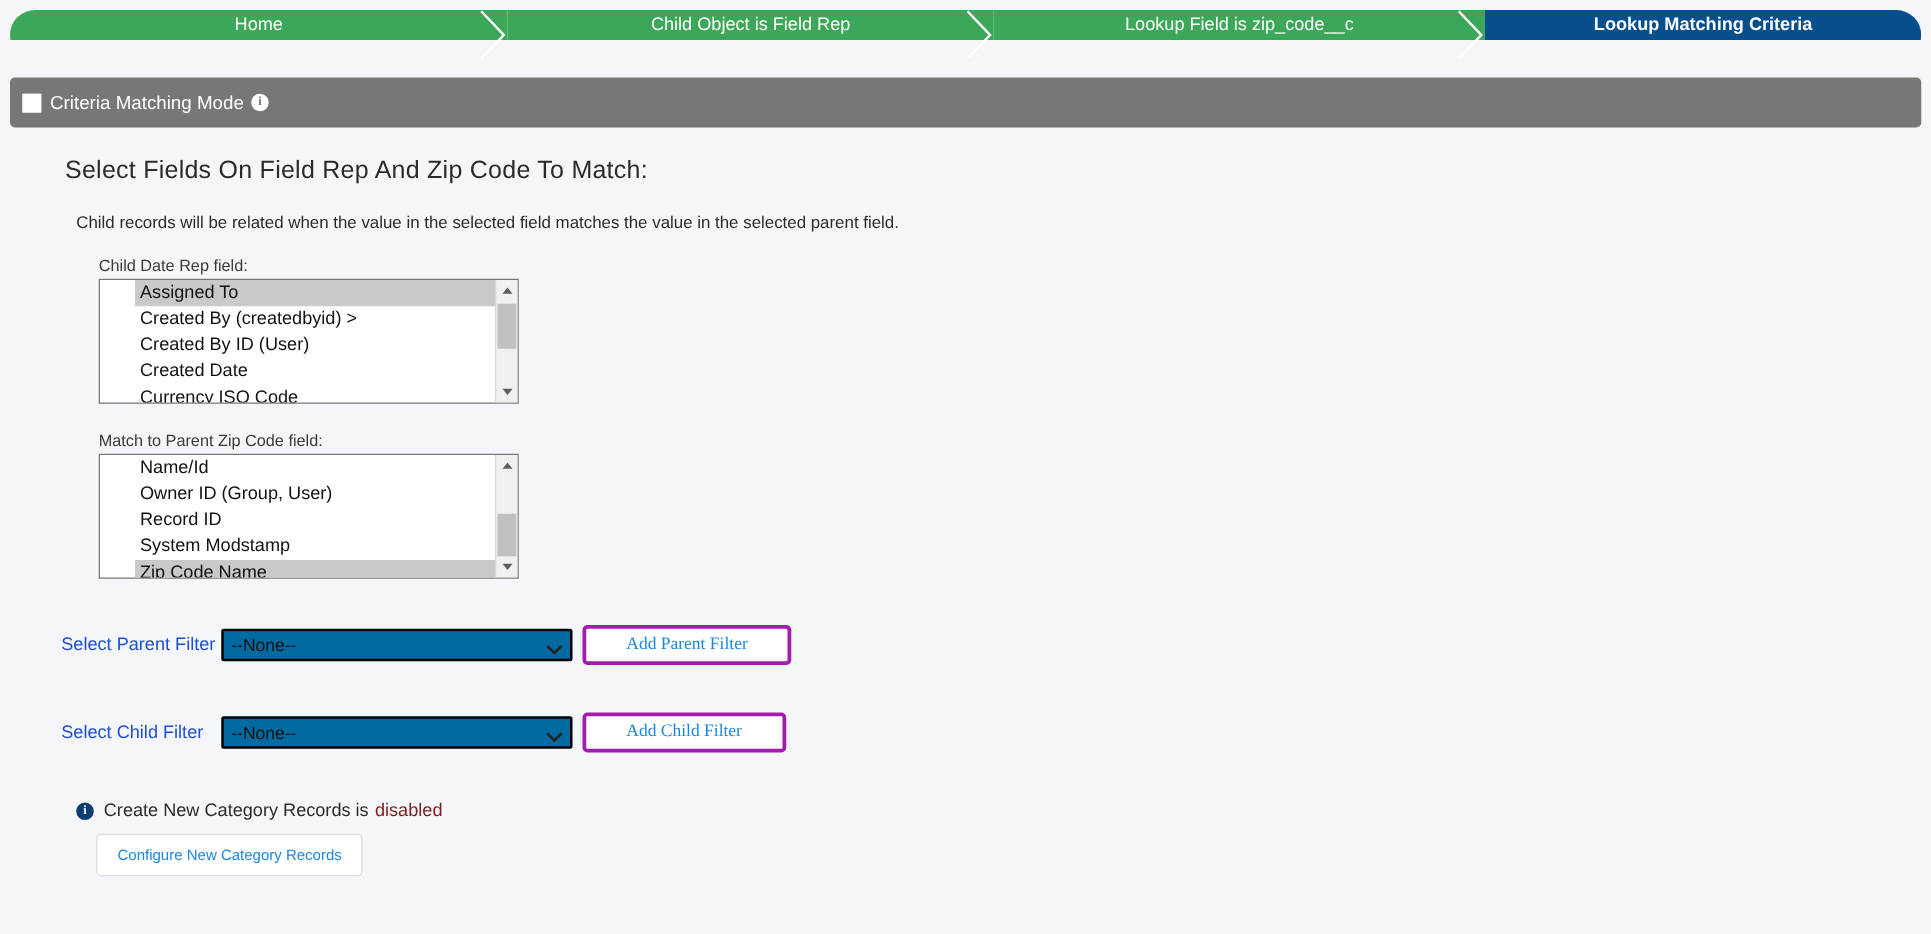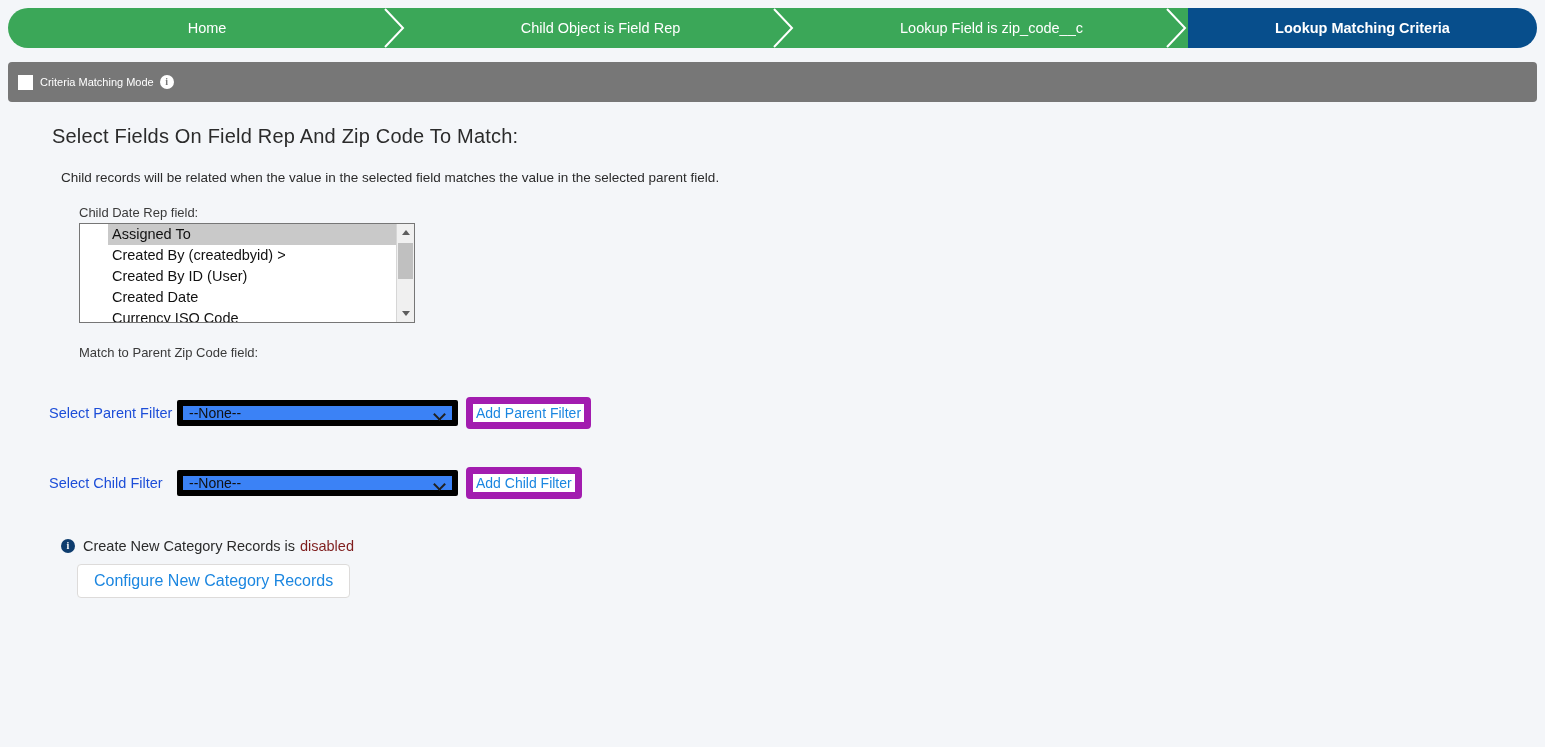--- a/index.html
+++ b/index.html
@@ -25,21 +25,21 @@
     height: 40px;
     display: flex;
     border-radius: 20px;
     overflow: hidden;
   }
   .crumb {
     position: relative;
     display: flex;
     align-items: center;
     justify-content: center;
-    height: 40px;
+    height: 24px;
     font-size: 14.5px;
     color: #ffffff;
     box-sizing: border-box;
   }
   .crumb.green { background: #3ba758; }
   .crumb.blue  { background: #074e8c; font-weight: bold; }
   .crumb.s0 { width: 398px; }
   .crumb.s1 { width: 389px; }
   .crumb.s2 { width: 393px; }
   .crumb.s3 { width: 349px; }
@@ -74,21 +74,21 @@
     width: 13px;
     height: 13px;
     background: #ffffff;
     border: 1px solid #ffffff;
     display: inline-block;
     margin-right: 7px;
     flex: 0 0 auto;
   }
   .mode-label {
     color: #ffffff;
-    font-size: 11px;
+    font-size: 15px;
     margin-right: 6px;
     white-space: nowrap;
   }
   .info-dot {
     width: 14px;
     height: 14px;
     border-radius: 50%;
     background: #ffffff;
     color: #777777;
     font-size: 10px;
@@ -208,22 +208,22 @@
   .filter-row .flabel {
     font-size: 14.5px;
     color: #1d4ed8;
     white-space: nowrap;
   }
   .filter-row.parent .flabel { width: 128px; }
   .filter-row.child  .flabel { width: 128px; }
   .select-box {
     width: 281px;
     height: 26px;
-    border: 6px solid #000000;
-    background: #3b82f6;
+    border: 2px solid #000000;
+    background: #0369a1;
     border-radius: 2px;
     display: flex;
     align-items: center;
     justify-content: space-between;
     padding: 0 7px 0 6px;
     box-sizing: border-box;
     font-size: 14px;
     color: #111;
   }
   .chev {
@@ -236,31 +236,31 @@
     position: absolute;
     left: 0; top: 0;
     width: 7px; height: 7px;
     border-right: 2px solid #222;
     border-bottom: 2px solid #222;
     transform: rotate(45deg);
   }
   .lbtn {
     height: 32px;
     background: #ffffff;
-    border: 7px solid #a21caf;
+    border: 3px solid #a21caf;
     border-radius: 4px;
     color: #1b86e0;
     font-size: 14px;
     display: inline-flex;
     align-items: center;
     justify-content: center;
-    padding: 0 3px;
+    padding: 0 32px;
     margin-left: 8px;
     box-sizing: border-box;
-    font-family: Liberation Sans, sans-serif;
+    font-family: Liberation Serif, serif;
     cursor: pointer;
   }
 
   
   .cat-line {
     display: flex;
     align-items: center;
     margin: 38px 0 0 34px;
     font-size: 14.5px;
     color: #2b2b2b;
@@ -268,21 +268,21 @@
   .cat-line .info-dot.navy { margin-right: 8px; flex: 0 0 auto; }
   .cat-disabled { color: #7f1d1d; margin-left: 5px; }
   .cat-btn-wrap { margin: 10px 0 0 50px; }
   .cat-btn {
     height: 34px;
     padding: 0 16px;
     background: #ffffff;
     border: 1px solid #dddbda;
     border-radius: 4px;
     color: #1b86e0;
-    font-size: 16px;
+    font-size: 12px;
     display: inline-flex;
     align-items: center;
     justify-content: center;
     font-family: "Liberation Sans", sans-serif;
     cursor: pointer;
   }
 </style>
 </head>
 <body>
 
@@ -349,20 +349,38 @@
         <div class="thumb" style="top:19px;height:36px;"></div>
         <div class="arrow down">
             <span class="tri down"></span>
           </div>
       </div>
     </div>
   </div>
 
   <div class="field-block second">
     <div class="field-label">Match to Parent Zip Code field:</div>
+    <div class="listbox">
+      <ul class="options">
+        <li>Name/Id</li>
+        <li>Owner ID (Group, User)</li>
+        <li>Record ID</li>
+        <li>System Modstamp</li>
+        <li class="selected">Zip Code Name</li>
+      </ul>
+      <div class="sbar">
+        <div class="arrow up">
+            <span class="tri up"></span>
+          </div>
+        <div class="thumb" style="top:47px;height:34px;"></div>
+        <div class="arrow down">
+            <span class="tri down"></span>
+          </div>
+      </div>
+    </div>
   </div>
 
   <div class="filter-row parent">
     <span class="flabel">Select Parent Filter</span>
     <div class="select-box">
       <span>--None--</span>
       <span class="chev"></span>
     </div>
     <button class="lbtn">Add Parent Filter</button>
   </div>

